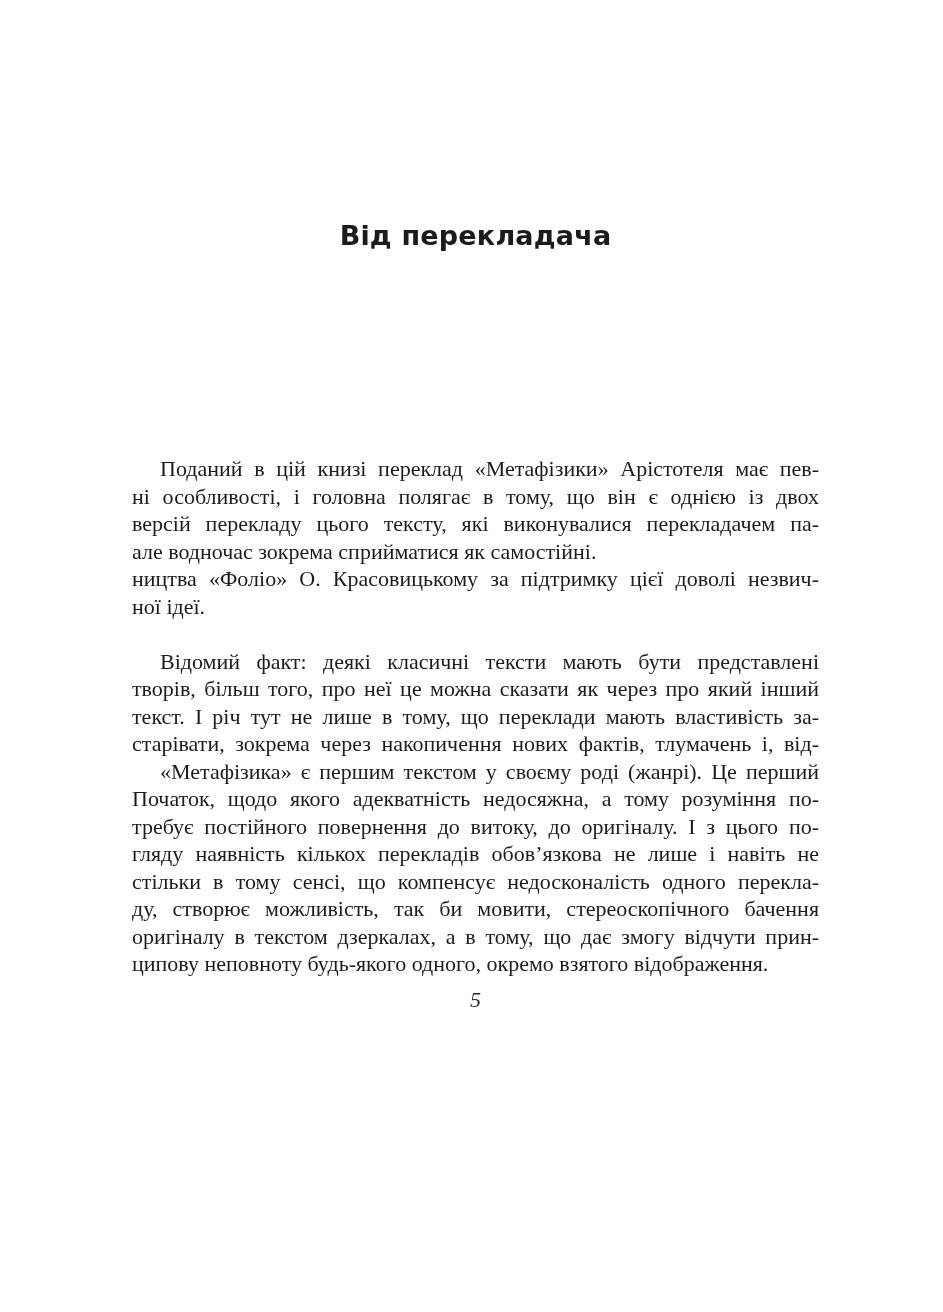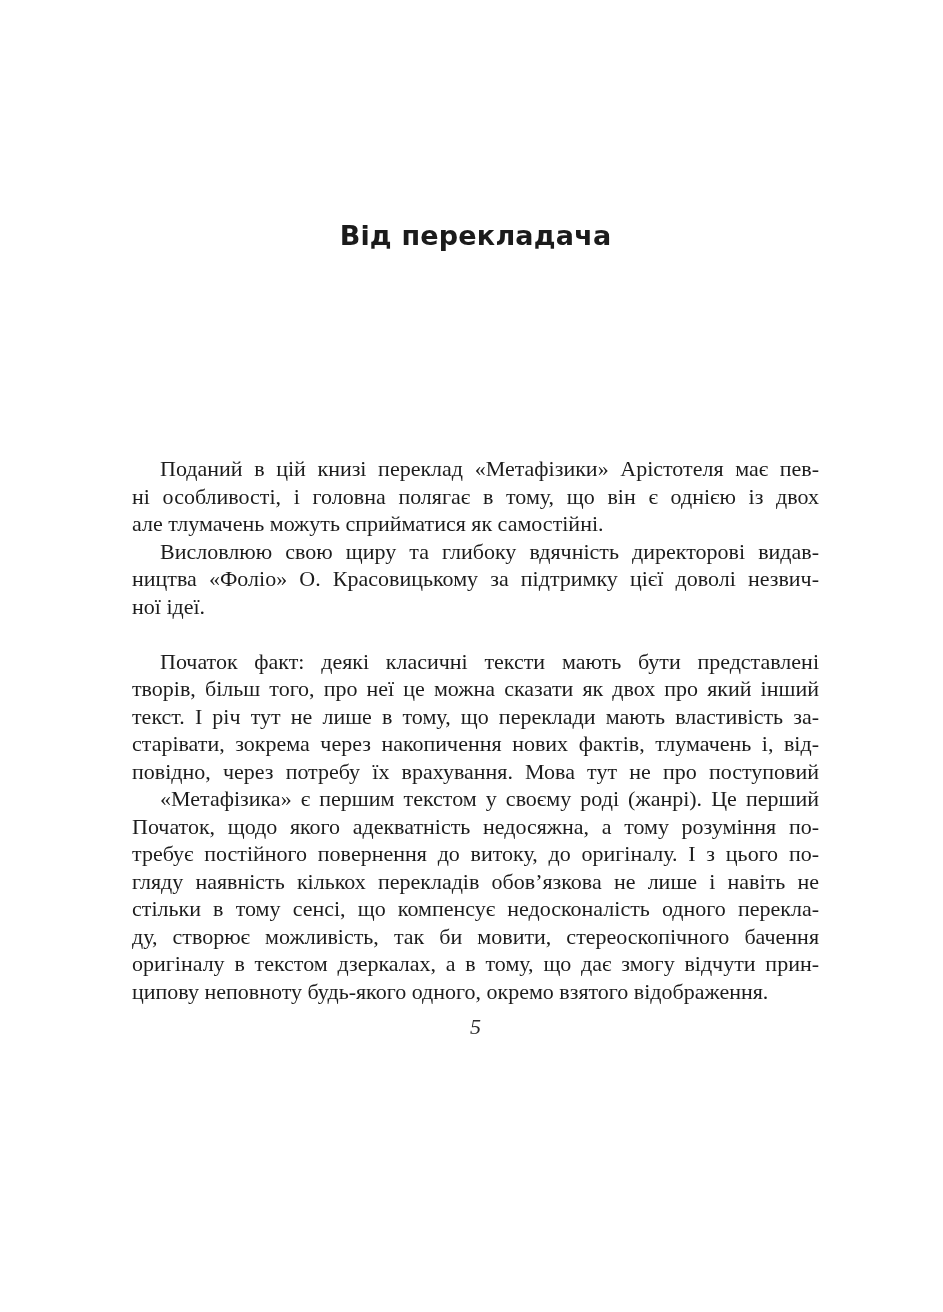--- a/index.html
+++ b/index.html
@@ -73,33 +73,32 @@
 
 <div class="page">
   <div class="content">
     <h1 class="chapter-title">
       <span class="title-line">Від перекладача</span>
     </h1>
     <main class="body-text">
         <div class="paragraph">
           <div class="line first-line">Поданий в цій книзі переклад «Метафізики» Арістотеля має пев-</div>
           <div class="line">ні особливості, і головна полягає в тому, що він є однією із двох</div>
-          <div class="line last-line">але тлумачень можуть сприйматися як самостійні.</div>
+          <div class="line">версій перекладу цього тексту, які виконувалися перекладачем па-</div>
+          <div class="line last-line">але водночас зокрема сприйматися як самостійні.</div>
         </div>
         <div class="paragraph">
-          <div class="line first-line">Висловлюю свою щиру та глибоку вдячність директорові видав-</div>
           <div class="line">ництва «Фоліо» О. Красовицькому за підтримку цієї доволі незвич-</div>
           <div class="line last-line">ної ідеї.</div>
         </div>
         <div class="paragraph gap-before">
-          <div class="line first-line">Початок факт: деякі класичні тексти мають бути представлені</div>
-          <div class="line">творів, більш того, про неї це можна сказати як двох про який інший</div>
+          <div class="line first-line">Відомий факт: деякі класичні тексти мають бути представлені</div>
+          <div class="line">творів, більш того, про неї це можна сказати як через про який інший</div>
           <div class="line">текст. І річ тут не лише в тому, що переклади мають властивість за-</div>
           <div class="line">старівати, зокрема через накопичення нових фактів, тлумачень і, від-</div>
-          <div class="line">повідно, через потребу їх врахування. Мова тут не про поступовий</div>
         </div>
         <div class="paragraph">
           <div class="line first-line">«Метафізика» є першим текстом у своєму роді (жанрі). Це перший</div>
           <div class="line">Початок, щодо якого адекватність недосяжна, а тому розуміння по-</div>
           <div class="line">требує постійного повернення до витоку, до оригіналу. І з цього по-</div>
           <div class="line">гляду наявність кількох перекладів обов’язкова не лише і навіть не</div>
           <div class="line">стільки в тому сенсі, що компенсує недосконалість одного перекла-</div>
           <div class="line">ду, створює можливість, так би мовити, стереоскопічного бачення</div>
           <div class="line">оригіналу в текстом дзеркалах, а в тому, що дає змогу відчути прин-</div>
           <div class="line last-line">ципову неповноту будь-якого одного, окремо взятого відображення.</div>

